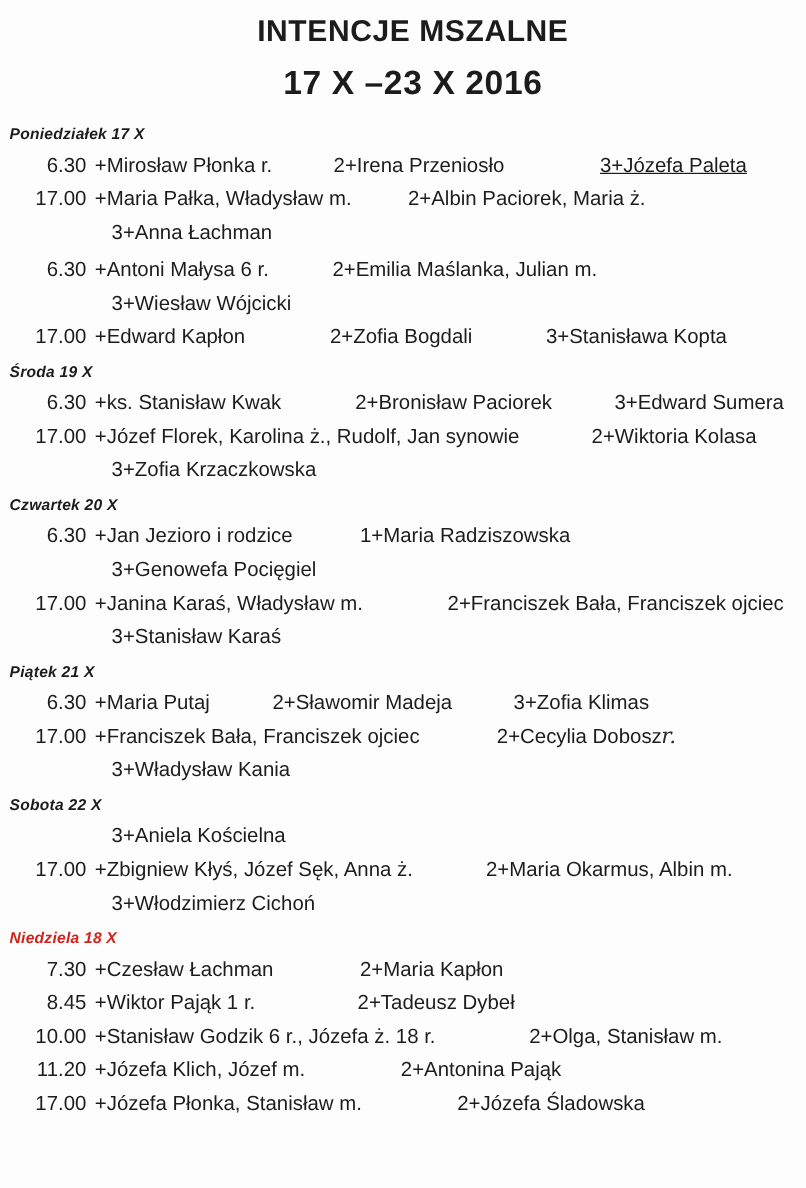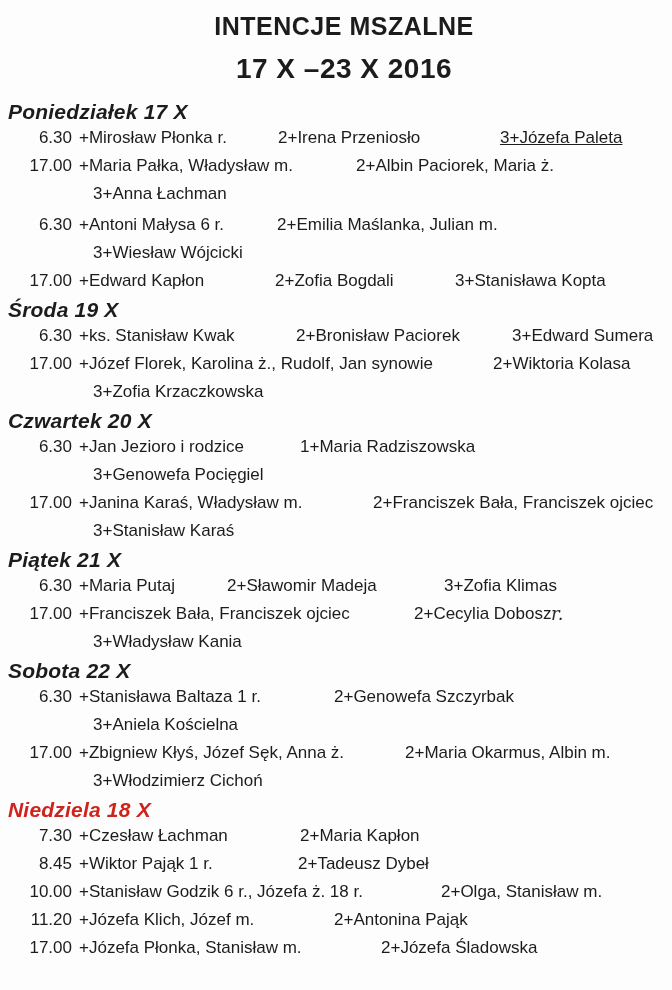--- a/index.html
+++ b/index.html
@@ -15,21 +15,21 @@
     font-size:25px;line-height:36px;margin:0;
     font-weight:bold;letter-spacing:.5px;
   }
   .title-date{
     font-size:28px;line-height:34px;margin:8px 0 0 0;
     font-weight:bold;letter-spacing:.5px;
   }
   #schedule{margin-top:14px;}
   .day{margin-top:3px;}
   .day-heading{
-    font-size:21px;line-height:24px;margin:0 0 0 8px;
+    font-size:13px;line-height:24px;margin:0 0 0 8px;
     font-style:italic;font-weight:bold;letter-spacing:.2px;
   }
   .day-heading.red{color:#cf231c;}
   .line{
     position:relative;height:28px;padding-left:8px;
     font-size:17px;line-height:28px;white-space:nowrap;
   }
   .time{display:inline-block;width:64px;text-align:right;}
   .entry.first{margin-left:7px;}
   .entry.first.cont{margin-left:21px;}
@@ -44,21 +44,21 @@
 
 <div class="page">
   <header>
     <h1 class="title-main">INTENCJE MSZALNE</h1>
     <h2 class="title-date">17 X –23 X 2016</h2>
   </header>
   <main id="schedule">
       <section class="day">
         <h3 class="day-heading">Poniedziałek 17 X</h3>
         <div class="line"><span class="time">6.30</span><span class="entry first">+Mirosław Płonka r.</span><span class="entry abs" style="left: 278px;">2+Irena Przeniosło</span><span class="entry abs" style="left: 500px; text-decoration: underline;">3+Józefa Paleta</span></div>
-        <div class="line"><span class="time">17.00</span><span class="entry first">+Maria Pałka, Władysław m.</span><span class="entry abs" style="left: 356px;">2+Albin Paciorek, Maria ż.</span></div>
+        <div class="line"><span class="time">17.00</span><span class="entry first">+Maria Pałka, Władysław m.</span><span class="entry abs" style="left: 340px;">2+Albin Paciorek, Maria ż.</span></div>
         <div class="line"><span class="time"></span><span class="entry first cont">3+Anna Łachman</span></div>
       </section>
       <section class="day">
         <div class="line"><span class="time">6.30</span><span class="entry first">+Antoni Małysa 6 r.</span><span class="entry abs" style="left: 277px;">2+Emilia Maślanka, Julian m.</span></div>
         <div class="line"><span class="time"></span><span class="entry first cont">3+Wiesław Wójcicki</span></div>
         <div class="line"><span class="time">17.00</span><span class="entry first">+Edward Kapłon</span><span class="entry abs" style="left: 275px;">2+Zofia Bogdali</span><span class="entry abs" style="left: 455px;">3+Stanisława Kopta</span></div>
       </section>
       <section class="day">
         <h3 class="day-heading">Środa 19 X</h3>
         <div class="line"><span class="time">6.30</span><span class="entry first">+ks. Stanisław Kwak</span><span class="entry abs" style="left: 296px;">2+Bronisław Paciorek</span><span class="entry abs" style="left: 512px;">3+Edward Sumera</span></div>
@@ -67,27 +67,26 @@
       </section>
       <section class="day">
         <h3 class="day-heading">Czwartek 20 X</h3>
         <div class="line"><span class="time">6.30</span><span class="entry first">+Jan Jezioro i rodzice</span><span class="entry abs" style="left: 300px;">1+Maria Radziszowska</span></div>
         <div class="line"><span class="time"></span><span class="entry first cont">3+Genowefa Pocięgiel</span></div>
         <div class="line"><span class="time">17.00</span><span class="entry first">+Janina Karaś, Władysław m.</span><span class="entry abs" style="left: 373px;">2+Franciszek Bała, Franciszek ojciec</span></div>
         <div class="line"><span class="time"></span><span class="entry first cont">3+Stanisław Karaś</span></div>
       </section>
       <section class="day">
         <h3 class="day-heading">Piątek 21 X</h3>
-        <div class="line"><span class="time">6.30</span><span class="entry first">+Maria Putaj</span><span class="entry abs" style="left: 227px;">2+Sławomir Madeja</span><span class="entry abs" style="left: 444px;">3+Zofia Klimas</span></div>
+        <div class="line"><span class="time">6.30</span><span class="entry first">+Maria Putaj</span><span class="entry abs" style="left: 227px;">2+Sławomir Madeja</span><span class="entry abs" style="left: 428px;">3+Zofia Klimas</span></div>
         <div class="line"><span class="time">17.00</span><span class="entry first">+Franciszek Bała, Franciszek ojciec</span><span class="entry abs" style="left: 414px;">2+Cecylia Dobosz</span><span class="entry abs handwritten" style="left: 551px;">r.</span></div>
         <div class="line"><span class="time"></span><span class="entry first cont">3+Władysław Kania</span></div>
       </section>
       <section class="day">
         <h3 class="day-heading">Sobota 22 X</h3>
-        <div class="line"><span class="time">6.30</span><span class="entry first">+Stanisława Baltaza 1 r.</span><span class="entry abs" style="left: 334px;">2+Genowefa Szczyrbak</span></div>
         <div class="line"><span class="time"></span><span class="entry first cont">3+Aniela Kościelna</span></div>
         <div class="line"><span class="time">17.00</span><span class="entry first">+Zbigniew Kłyś, Józef Sęk, Anna ż.</span><span class="entry abs" style="left: 405px;">2+Maria Okarmus, Albin m.</span></div>
         <div class="line"><span class="time"></span><span class="entry first cont">3+Włodzimierz Cichoń</span></div>
       </section>
       <section class="day">
         <h3 class="day-heading red">Niedziela 18 X</h3>
         <div class="line"><span class="time">7.30</span><span class="entry first">+Czesław Łachman</span><span class="entry abs" style="left: 300px;">2+Maria Kapłon</span></div>
         <div class="line"><span class="time">8.45</span><span class="entry first">+Wiktor Pająk 1 r.</span><span class="entry abs" style="left: 298px;">2+Tadeusz Dybeł</span></div>
         <div class="line"><span class="time">10.00</span><span class="entry first">+Stanisław Godzik 6 r., Józefa ż. 18 r.</span><span class="entry abs" style="left: 441px;">2+Olga, Stanisław m.</span></div>
         <div class="line"><span class="time">11.20</span><span class="entry first">+Józefa Klich, Józef m.</span><span class="entry abs" style="left: 334px;">2+Antonina Pająk</span></div>

